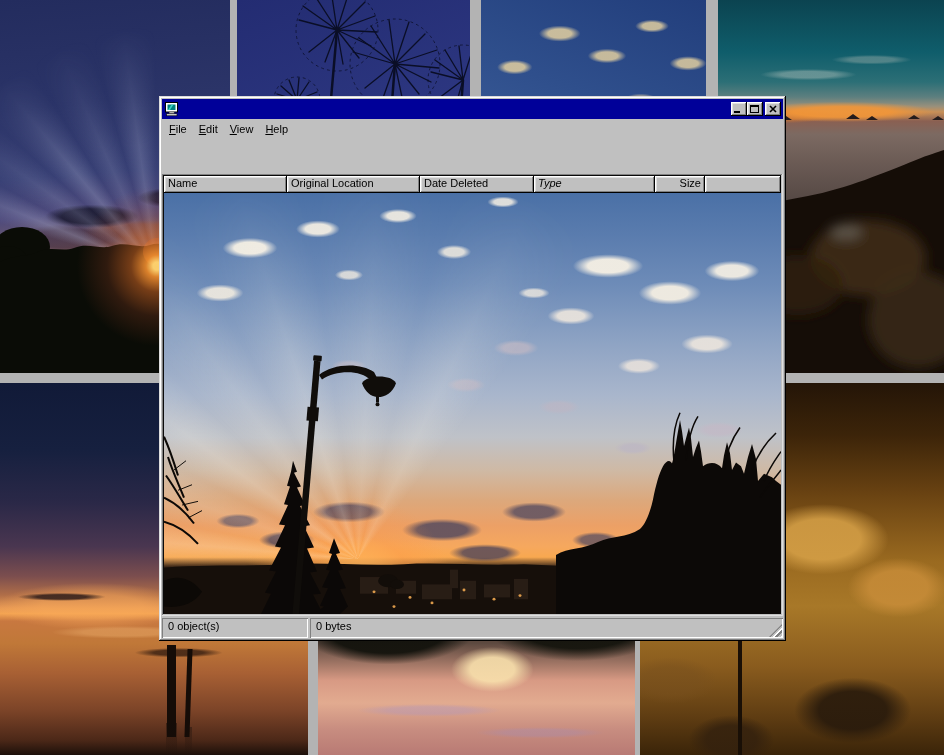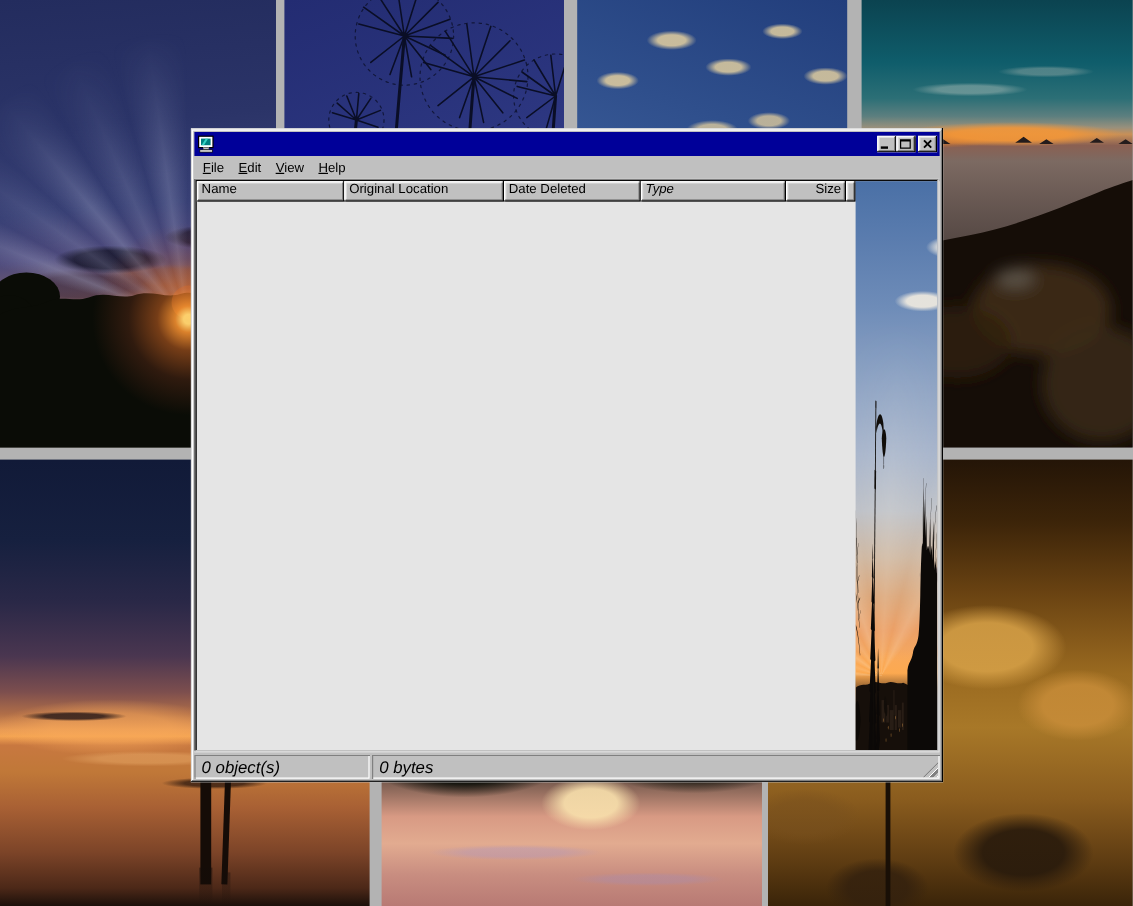--- a/index.html
+++ b/index.html
@@ -86,40 +86,40 @@
     background:
       radial-gradient(ellipse 85px 45px at 60% 42%, rgba(216,162,72,.85) 0 45%, transparent 78%),
       radial-gradient(ellipse 65px 38px at 85% 55%, rgba(202,142,58,.8) 0 45%, transparent 78%),
       radial-gradient(ellipse 75px 42px at 70% 88%, rgba(40,26,12,.9) 0 45%, transparent 78%),
       radial-gradient(ellipse 55px 32px at 30% 96%, rgba(52,33,14,.85) 0 45%, transparent 78%),
       radial-gradient(ellipse 60px 30px at 10% 80%, rgba(120,80,30,.5) 0 45%, transparent 78%),
       linear-gradient(to bottom,#241507 0%,#3c2409 14%,#6a4312 30%,#9a6a20 48%,#a87828 60%,#8a5c1e 76%,#5e3c12 90%,#3a2409 100%);}
   #pG .poleG{left:98px;top:255px;width:4px;height:117px;background:#190f06;}
   
   .win{
-    position:absolute;left:159px;top:107px;width:627px;height:545px;
+    position:absolute;left:159px;top:96px;width:627px;height:545px;
     background:#c0c0c0;box-sizing:border-box;padding:3px;
     box-shadow:inset -1px -1px 0 #000, inset 1px 1px 0 #dcdcdc, inset -2px -2px 0 #808080, inset 2px 2px 0 #fff;
     display:flex;flex-direction:column;
   }
   .titlebar{height:20px;flex:0 0 20px;background:#000099;display:flex;align-items:center;padding:0 2px;}
   .title-icon{width:16px;height:16px;flex:0 0 16px;}
   .tbtns{margin-left:auto;display:flex;}
   .tbtn{width:16px;height:14px;background:#c0c0c0;position:relative;
     box-shadow:inset -1px -1px 0 #000, inset 1px 1px 0 #fff, inset -2px -2px 0 #808080, inset 2px 2px 0 #dfdfdf;}
   .tbtn.close{margin-left:2px;}
   .g-min{position:absolute;left:3px;bottom:3px;width:6px;height:2px;background:#000;}
   .g-max{position:absolute;left:3px;top:3px;width:9px;height:8px;border:1px solid #000;border-top-width:2px;box-sizing:border-box;}
   .g-x{position:absolute;left:0;top:0;}
   .menubar{height:19px;flex:0 0 19px;display:flex;align-items:center;font-size:11px;color:#000;padding-left:1px;}
   .menu-item{padding:2px 6px;}
   .accel{text-decoration:underline;}
-  .listview{flex:1 1 auto;min-height:0;background:#e5e5e5;
+  .listview{flex:1 1 auto;min-height:0;background:#7dd3fc;
     box-shadow:inset -1px -1px 0 #dfdfdf, inset 1px 1px 0 #808080, inset -2px -2px 0 #c0c0c0, inset 2px 2px 0 #0a0a0a;
-    padding:2px;display:flex;flex-direction:row;}
+    padding:2px;display:flex;flex-direction:column;margin-top:36px;}
   .hrow{display:flex;flex:0 0 17px;height:17px;}
   .hcell{background:#c0c0c0;font-size:11px;padding:1px 4px;box-sizing:border-box;
     white-space:nowrap;overflow:hidden;
     box-shadow:inset -1px -1px 0 #000, inset 1px 1px 0 #fff, inset -2px -2px 0 #808080, inset 2px 2px 0 #dfdfdf;}
   .hc0{width:123px;} .hc1{width:133px;} .hc2{width:114px;} .hc3{width:121px;font-style:italic;}
   .hc4{width:50px;text-align:right;padding-left:12px;} .hc5{flex:1;}
   
   .photo-main{flex:1 1 auto;position:relative;overflow:hidden;
     background:
       radial-gradient(circle at 194px 398px, rgba(255,252,235,1) 0 5px, rgba(255,230,160,.95) 11px, rgba(255,180,90,.7) 26px, rgba(250,150,70,.35) 55px, transparent 95px),
@@ -165,22 +165,22 @@
       rgba(255,250,238,.20) 38deg, rgba(255,250,238,0) 47deg,
       rgba(255,250,238,.12) 56deg, rgba(255,250,238,0) 64deg,
       rgba(255,250,238,.18) 74deg, rgba(255,250,238,0) 84deg,
       rgba(255,250,238,.12) 95deg, rgba(255,250,238,0) 106deg,
       rgba(255,250,238,.16) 118deg, rgba(255,250,238,0) 130deg, rgba(255,250,238,0) 360deg);
     -webkit-mask-image:radial-gradient(circle at 31.4% 87%, #000 0 38%, transparent 72%);
     mask-image:radial-gradient(circle at 31.4% 87%, #000 0 38%, transparent 72%);}
   .photo-main svg.sil{position:absolute;inset:0;width:100%;height:100%;}
   
   .statusbar{flex:0 0 20px;margin-top:2px;display:flex;gap:2px;}
-  .spanel{background:#c0c0c0;font-size:14px;padding:2px 6px;box-sizing:border-box;
-    box-shadow:inset 1px 1px 0 #808080, inset -1px -1px 0 #fff;font-style:italic;}
+  .spanel{background:#c0c0c0;font-size:11px;padding:2px 6px;box-sizing:border-box;
+    box-shadow:inset 1px 1px 0 #808080, inset -1px -1px 0 #fff;}
   .sp1{width:146px;flex:0 0 146px;}
   .sp2{flex:1;position:relative;}
   .grip{position:absolute;right:1px;bottom:1px;width:13px;height:13px;
     background:repeating-linear-gradient(135deg, rgba(0,0,0,0) 0 2px, #fff 2px 3px, #808080 3px 5px);
     clip-path:polygon(100% 0, 100% 100%, 0 100%);}
 </style>
 </head>
 <body>
 
 <div class="photo" id="pA">

